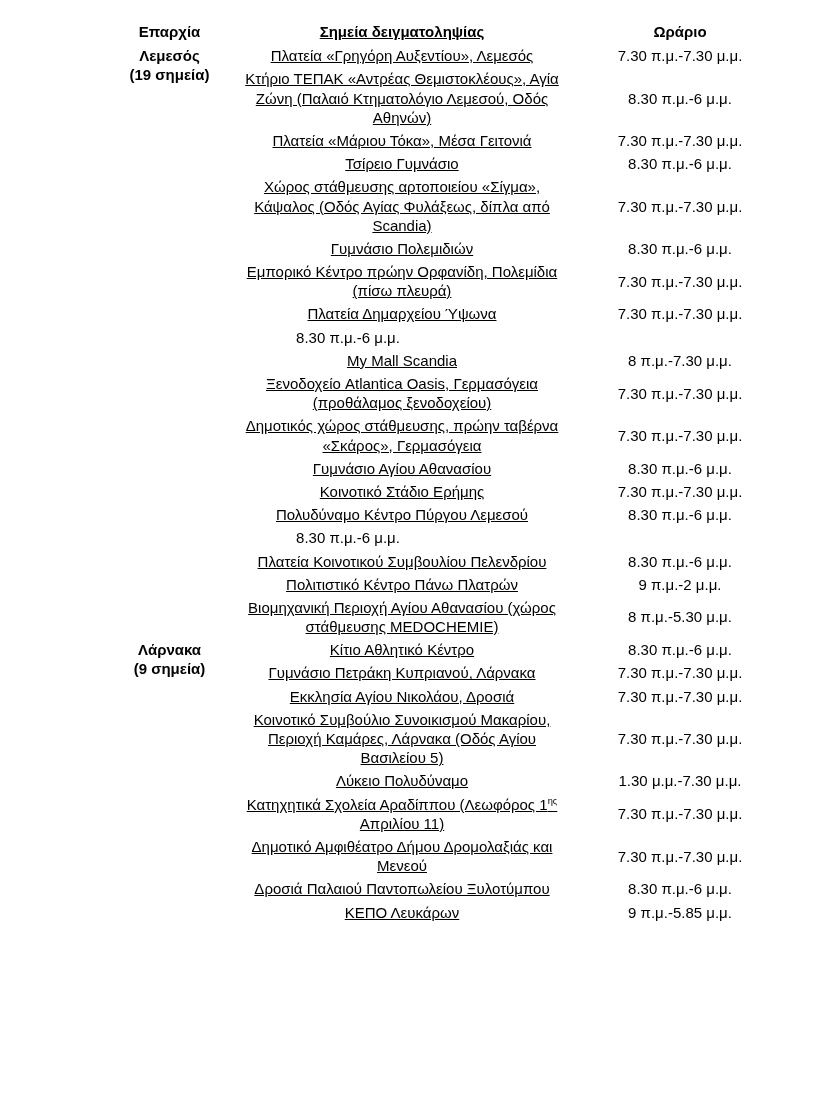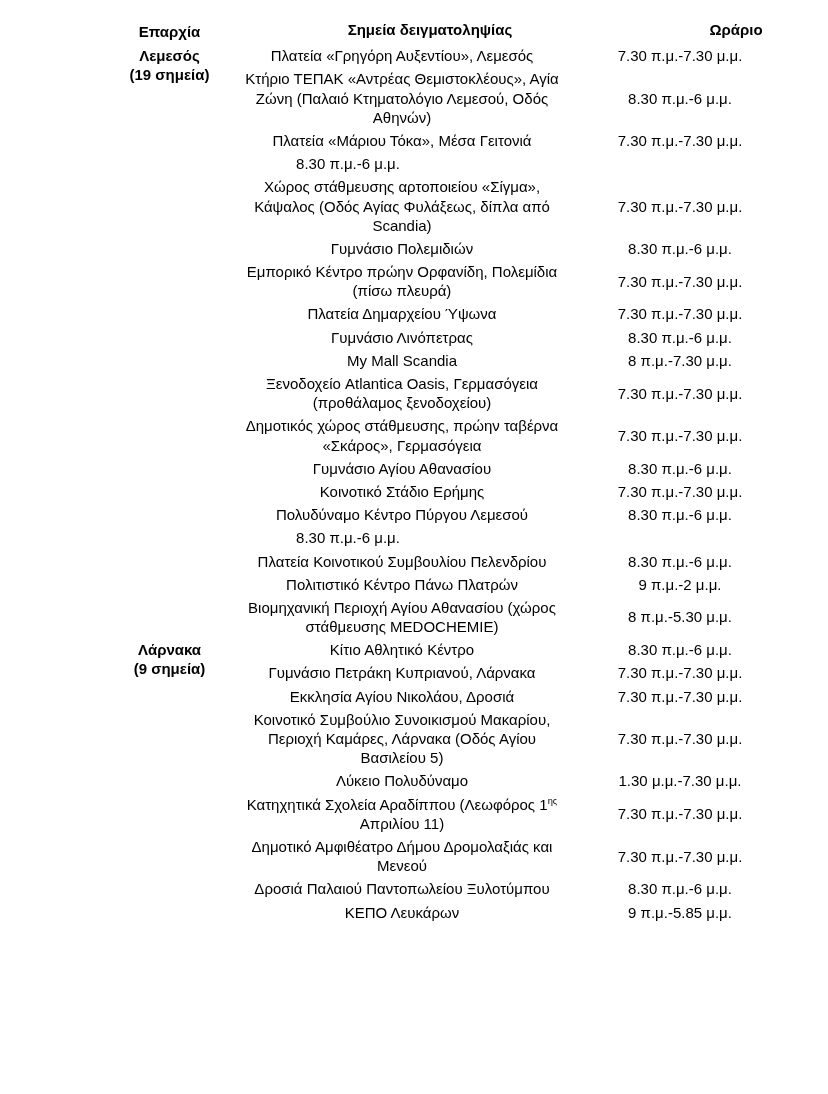--- a/index.html
+++ b/index.html
@@ -15,42 +15,42 @@
     font-family: "Liberation Sans", sans-serif;
     font-size: 15px;
     line-height: 1.28;
   }
   .doc {
     padding: 20px 0 0 103px;
     width: 600px;
   }
   .header-row {
     display: flex;
-    align-items: flex-start;
+    align-items: flex-end;
     padding: 0 0 3px 0;
-    gap: 28px;
   }
   .th {
     font-weight: bold;
   }
   .section {
     display: flex;
     align-items: flex-start;
   }
   .col-province {
     width: 133px;
     flex: 0 0 133px;
     text-align: center;
     font-weight: bold;
     padding-top: 2px;
   }
   .col-point {
     width: 332px;
     flex: 0 0 332px;
     text-align: center;
+    text-decoration: underline;
   }
   .col-hours {
     width: 128px;
     flex: 0 0 128px;
     text-align: center;
     margin-left: 48px;
   }
   .rows {
     flex: 1;
     display: flex;
@@ -90,40 +90,40 @@
           </div>
           <div class="row">
             <div class="col-point">Κτήριο ΤΕΠΑΚ «Αντρέας Θεμιστοκλέους», Αγία Ζώνη (Παλαιό Κτηματολόγιο Λεμεσού, Οδός Αθηνών)</div>
             <div class="col-hours">8.30 π.μ.-6 μ.μ.</div>
           </div>
           <div class="row">
             <div class="col-point">Πλατεία «Μάριου Τόκα», Μέσα Γειτονιά</div>
             <div class="col-hours">7.30 π.μ.-7.30 μ.μ.</div>
           </div>
           <div class="row">
+            <div class="col-point">Τσίρειο Γυμνάσιο</div>
             <div class="col-hours">8.30 π.μ.-6 μ.μ.</div>
           </div>
           <div class="row">
             <div class="col-point">Χώρος στάθμευσης αρτοποιείου «Σίγμα», Κάψαλος (Οδός Αγίας Φυλάξεως, δίπλα από Scandia)</div>
             <div class="col-hours">7.30 π.μ.-7.30 μ.μ.</div>
           </div>
           <div class="row">
             <div class="col-point">Γυμνάσιο Πολεμιδιών</div>
             <div class="col-hours">8.30 π.μ.-6 μ.μ.</div>
           </div>
           <div class="row">
             <div class="col-point">Εμπορικό Κέντρο πρώην Ορφανίδη, Πολεμίδια (πίσω πλευρά)</div>
             <div class="col-hours">7.30 π.μ.-7.30 μ.μ.</div>
           </div>
           <div class="row">
             <div class="col-point">Πλατεία Δημαρχείου Ύψωνα</div>
             <div class="col-hours">7.30 π.μ.-7.30 μ.μ.</div>
           </div>
           <div class="row">
-            <div class="col-point">Γυμνάσιο Λινόπετρας</div>
             <div class="col-hours">8.30 π.μ.-6 μ.μ.</div>
           </div>
           <div class="row">
             <div class="col-point">My Mall Scandia</div>
             <div class="col-hours">8 π.μ.-7.30 μ.μ.</div>
           </div>
           <div class="row">
             <div class="col-point">Ξενοδοχείο Atlantica Oasis, Γερμασόγεια (προθάλαμος ξενοδοχείου)</div>
             <div class="col-hours">7.30 π.μ.-7.30 μ.μ.</div>
           </div>

